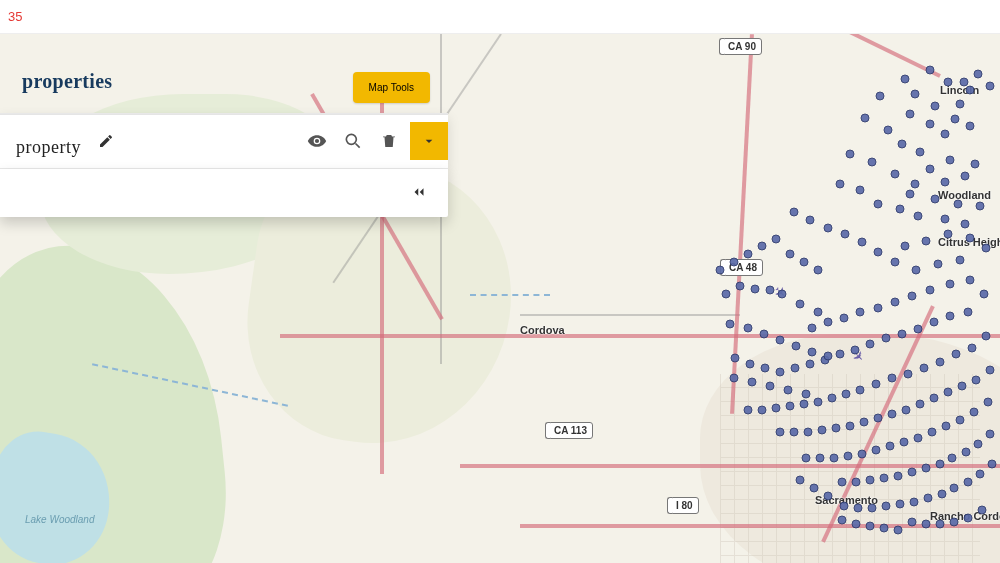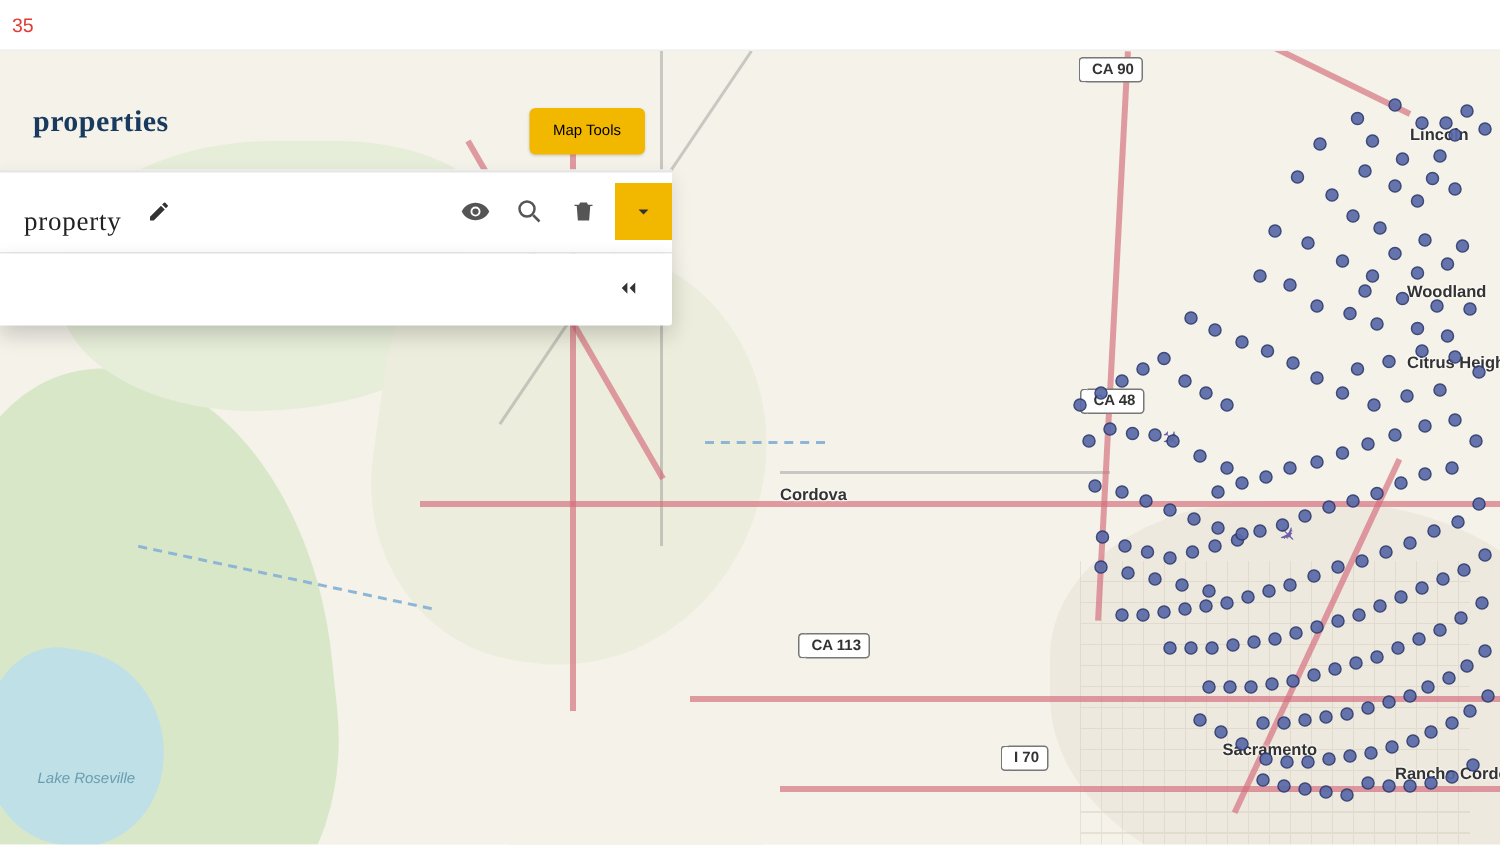--- a/index.html
+++ b/index.html
@@ -87,30 +87,30 @@
   <div class="road road-v2"></div>
   <div class="road road-d1"></div>
   <div class="road road-d2"></div>
   <div class="road road-d3"></div>
   <div class="dashedline dashed1"></div>
   <div class="dashedline dashed2"></div>
   <div class="dashedline dashed3"></div>
 
   <span class="shield" style="left:722px; top:4px;">CA 90</span>
   <span class="shield" style="left:723px; top:225px;">CA 48</span>
-  <span class="shield" style="left:535px; top:388px;">CA 113</span>
-  <span class="shield" style="left:670px; top:463px;">I 70</span>
+  <span class="shield" style="left:548px; top:388px;">CA 113</span>
+  <span class="shield" style="left:670px; top:463px;">I 80</span>
 
   <span class="city-label" style="left:520px; top:290px;">Cordova</span>
   <span class="city-label" style="left:815px; top:460px;">Sacramento</span>
   <span class="city-label" style="left:940px; top:50px;">Lincoln</span>
   <span class="city-label" style="left:938px; top:155px;">Woodland</span>
   <span class="city-label" style="left:930px; top:476px;">Rancho Cordova</span>
   <span class="city-label" style="left:938px; top:202px;">Citrus Heights</span>
-  <span class="lake-label" style="left:25px; top:480px;">Lake Roseville</span>
+  <span class="lake-label" style="left:25px; top:480px;">Lake Woodland</span>
   <span class="plane" style="left:774px; top:250px;">✈</span>
   <span class="plane" style="left:852px; top:314px;">✈</span>
 <div class="dot" style="left: 930px; top: 36px;"></div>
     <div class="dot" style="left: 905px; top: 45px;"></div>
     <div class="dot" style="left: 948px; top: 48px;"></div>
     <div class="dot" style="left: 970px; top: 56px;"></div>
     <div class="dot" style="left: 915px; top: 60px;"></div>
     <div class="dot" style="left: 880px; top: 62px;"></div>
     <div class="dot" style="left: 960px; top: 70px;"></div>
     <div class="dot" style="left: 935px; top: 72px;"></div>

